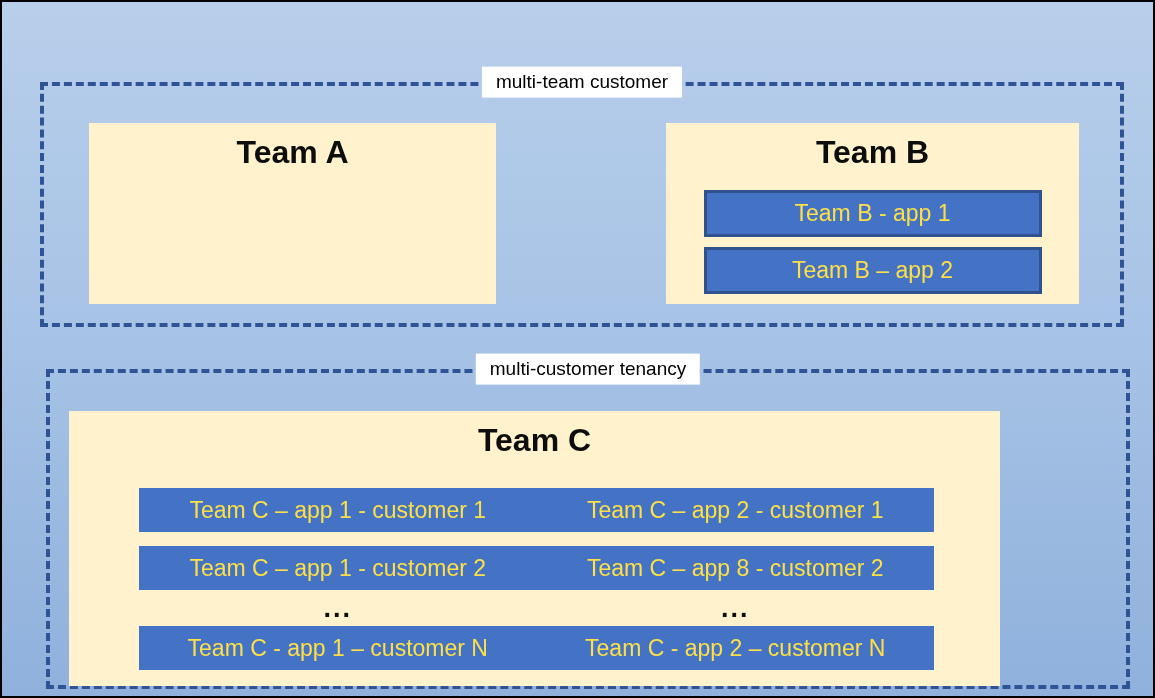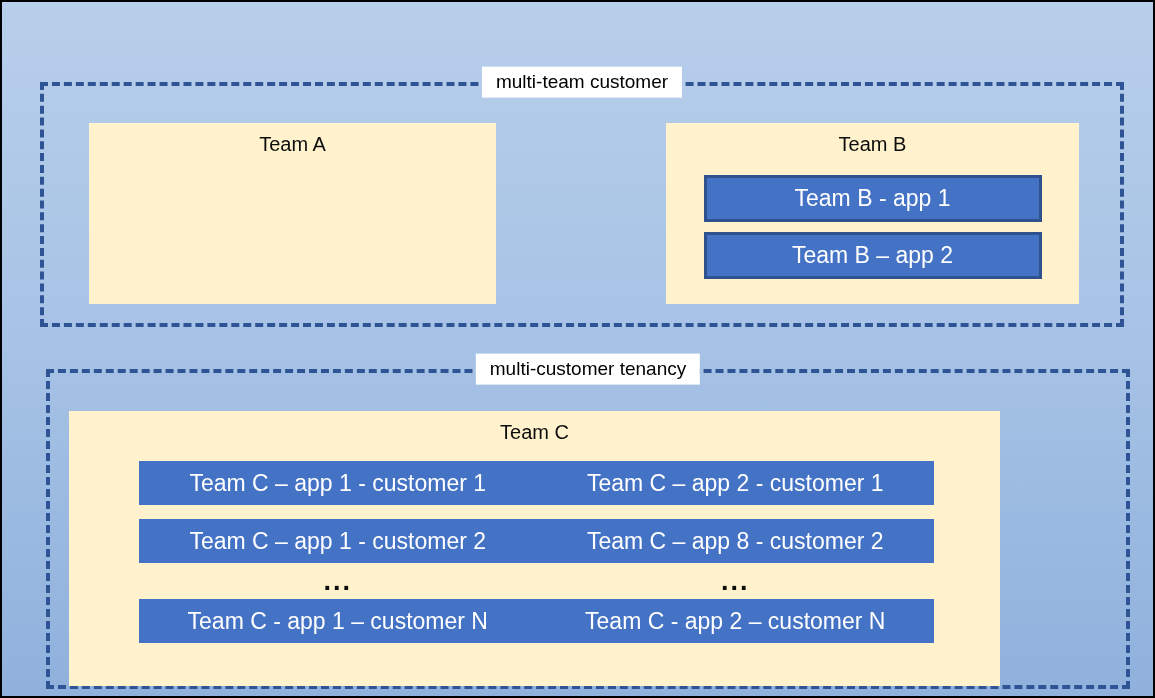--- a/index.html
+++ b/index.html
@@ -53,34 +53,34 @@
     line-height: 1.2;
   }
   .team {
     position: absolute;
     background: #FFF2CC;
     display: flex;
     flex-direction: column;
     align-items: center;
   }
   .team-title {
-    font-size: 20px;
-    font-weight: normal;
+    font-size: 32px;
+    font-weight: bold;
     color: #0d0d0d;
     padding-top: 9px;
     line-height: 1.25;
     text-align: center;
   }
   .team-a { left: 45px; top: 37px; width: 407px; height: 181px; }
   .team-b { left: 622px; top: 37px; width: 413px; height: 181px; }
   .team-c { left: 19px; top: 38px; width: 931px; height: 275px; }
 
   .app {
     background: #4472C4;
-    color: #ffffff;
+    color: #fde047;
     font-size: 23px;
     display: flex;
     align-items: center;
     justify-content: center;
     text-align: center;
     white-space: nowrap;
     line-height: 1;
   }
   .app.bordered {
     border: 3px solid #2F528F;
@@ -95,21 +95,21 @@
     height: 47px;
   }
   .team-b .app.first { margin-top: 18px; }
   .team-b .app.second { margin-top: 10px; }
 
   .team-c-columns {
     display: flex;
     width: 100%;
     justify-content: space-between;
     padding: 0 66px 0 70px;
-    margin-top: 16px;
+    margin-top: 28px;
   }
   .team-c-col {
     display: flex;
     flex-direction: column;
     align-items: center;
     width: 405px;
   }
   .team-c-col .app {
     width: 100%;
     height: 44px;

